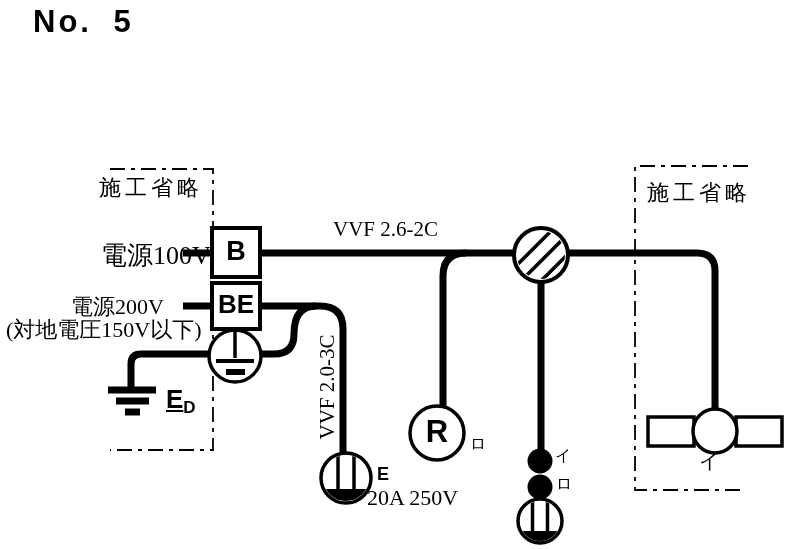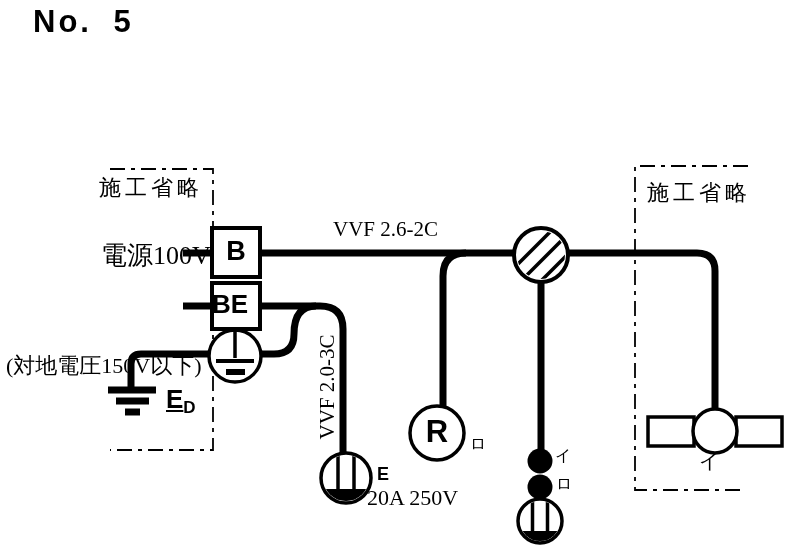--- a/index.html
+++ b/index.html
@@ -6,26 +6,26 @@
   #stage{position:relative;width:786px;height:550px;background:#ffffff;overflow:hidden;
          font-family:"Liberation Serif","DejaVu Serif",serif;color:#000;}
   .lbl{position:absolute;white-space:nowrap;line-height:1.05;color:#000;}
   .jp{font-family:"Liberation Serif","DejaVu Serif",serif;}
   .sans{font-family:"Liberation Sans","DejaVu Sans",sans-serif;}
   .title{left:33px;top:6px;font-size:31px;letter-spacing:3px;word-spacing:10px;font-weight:700;}
   .omit-left{left:99px;top:176px;font-size:22px;letter-spacing:4px;}
   .omit-right{left:647px;top:181px;font-size:22px;letter-spacing:4px;}
   .p100{left:71px;top:242px;font-size:26px;margin-left:30px;}
   .p200{left:71px;top:295px;font-size:22px;}
-  .note{left:6px;top:318px;font-size:22px;margin-top:36px;}
+  .note{left:6px;top:318px;font-size:22px;}
   .cable-h{left:333px;top:218px;font-size:21px;}
   .cable-v{left:261px;top:376px;width:131px;height:22px;text-align:center;
            font-size:21px;transform:rotate(-90deg);}
   .bk-b{left:212px;top:237px;width:48px;text-align:center;font-size:27px;font-weight:bold;}
-  .bk-be{left:212px;top:291px;width:48px;font-size:26px;font-weight:bold;}
+  .bk-be{left:212px;top:291px;width:48px;text-align:center;font-size:26px;font-weight:bold;}
   .ed{left:166px;top:386px;font-size:26px;font-weight:bold;text-decoration:underline;}
   .ed .sub{font-size:17px;vertical-align:-5px;font-weight:bold;}
   .rletter{left:410px;top:416px;width:54px;text-align:center;font-size:31px;font-weight:bold;}
   .rcirc{left:470px;top:436px;font-size:16px;}
   .swi{left:555px;top:448px;font-size:16px;}
   .swro{left:556px;top:476px;font-size:16px;}
   .oute{left:377px;top:465px;font-size:18px;font-weight:bold;}
   .outrating{left:367px;top:486px;font-size:22px;}
   .lightcirc{left:699px;top:451px;font-size:20px;}
   svg{position:absolute;left:0;top:0;}
@@ -114,20 +114,21 @@
       <rect x="648" y="417" width="46" height="29" fill="#fff" stroke="#000" stroke-width="3.5"></rect>
       <rect x="736" y="417" width="46" height="29" fill="#fff" stroke="#000" stroke-width="3.5"></rect>
       <circle cx="715" cy="431" r="22" fill="#fff" stroke="#000" stroke-width="3.5"></circle>
     </g>
   </svg>
 
   <div class="lbl title sans">No. 5</div>
   <div class="lbl omit-left jp">施工省略</div>
   <div class="lbl omit-right jp">施工省略</div>
   <div class="lbl p100 jp">電源100V</div>
+  <div class="lbl p200 jp">電源200V</div>
   <div class="lbl note jp">(対地電圧150V以下)</div>
   <div class="lbl cable-h jp">VVF 2.6-2C</div>
   <div class="lbl cable-v jp">VVF 2.0-3C</div>
   <div class="lbl bk-b sans">B</div>
   <div class="lbl bk-be sans">BE</div>
   <div class="lbl ed sans"><span>E</span><span class="sub">D</span></div>
   <div class="lbl rletter sans">R</div>
   <div class="lbl rcirc jp">ロ</div>
   <div class="lbl swi jp">イ</div>
   <div class="lbl swro jp">ロ</div>

